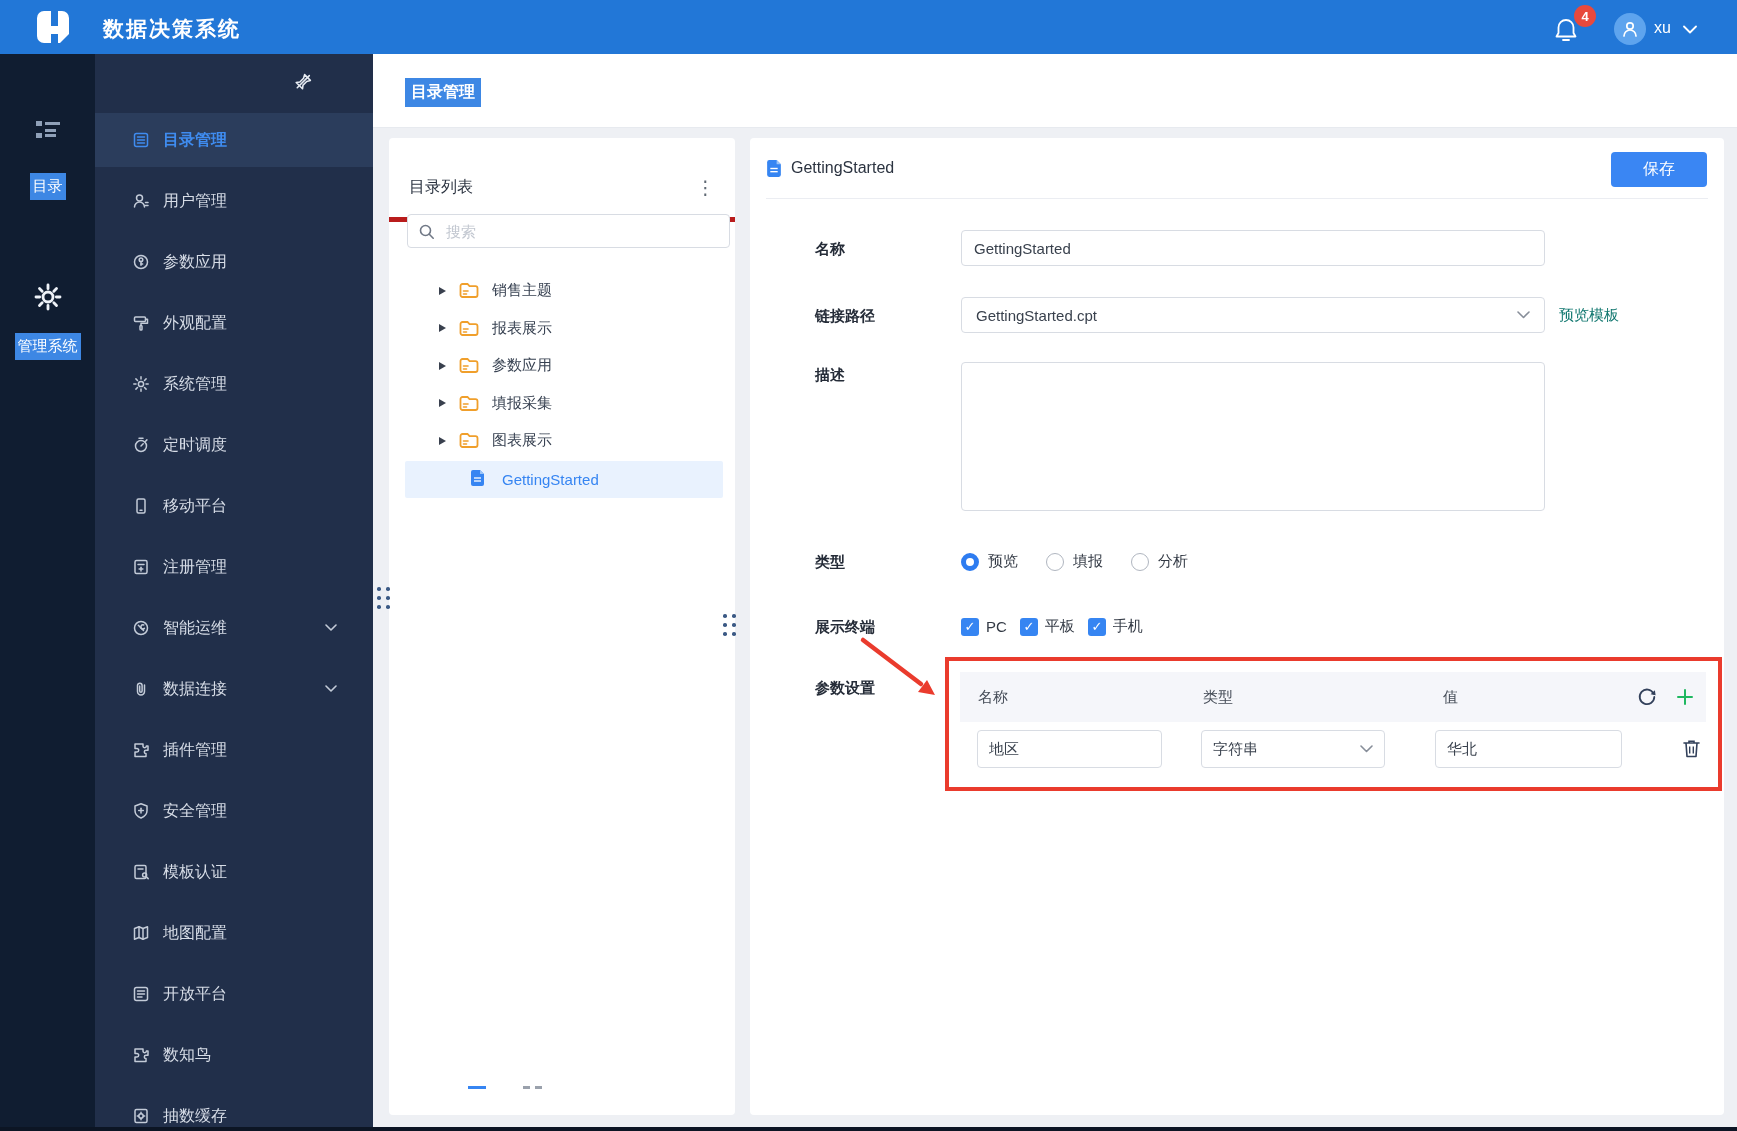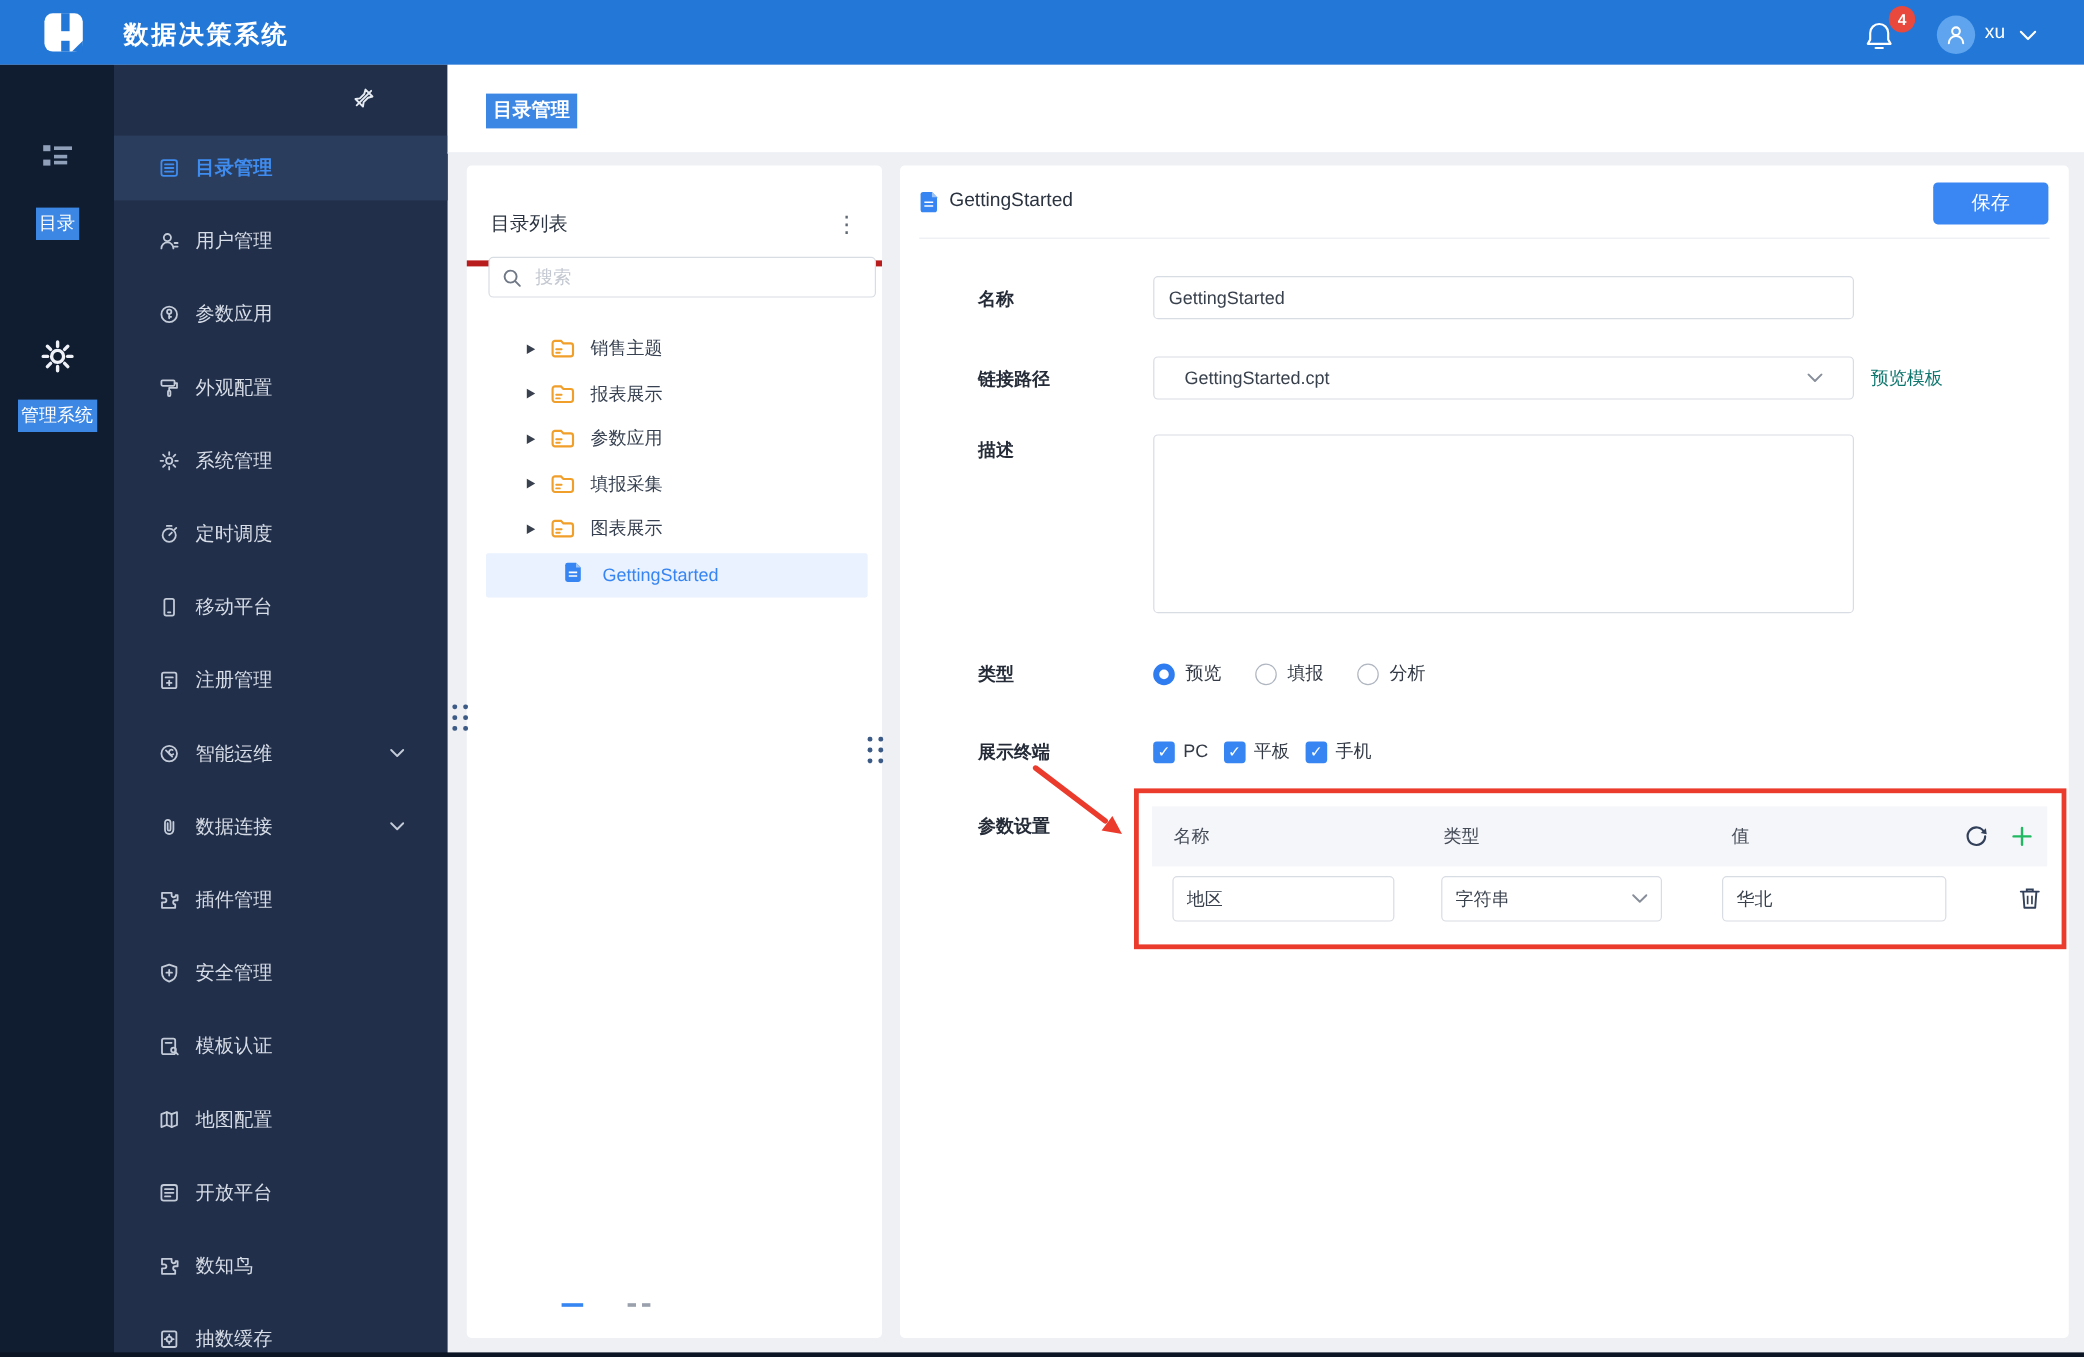--- a/index.html
+++ b/index.html
@@ -62,21 +62,21 @@
   
   .fc-head{height:60px;margin:0 16px;border-bottom:1px solid #ebedf2;display:flex;align-items:center;gap:9px;}
   .fc-title{font-size:16px;color:#2b3340;}
   .save-btn{position:absolute;right:17px;top:14px;width:96px;height:35px;background:#3a86f3;color:#fff;
             border:none;border-radius:4px;font-size:16px;cursor:pointer;font-family:inherit;}
   .lbl{position:absolute;left:65px;font-size:15px;font-weight:bold;color:#252c38;}
   .inp{position:absolute;left:211px;width:584px;height:36px;border:1px solid #d8dce3;border-radius:4px;
        box-sizing:border-box;font-size:15px;color:#39414d;padding:0 12px;font-family:inherit;outline:none;background:#fff;}
   .sel-wrap{position:absolute;left:211px;width:584px;height:36px;}
   .sel{width:100%;height:100%;border:1px solid #d8dce3;border-radius:4px;box-sizing:border-box;background:#fff;
-       display:flex;align-items:center;padding:0 25px;font-size:15px;color:#39414d;cursor:pointer;}
+       display:flex;align-items:center;padding:0 14px;font-size:15px;color:#39414d;cursor:pointer;}
   .sel .sv{flex:1;}
   .link{position:absolute;font-size:15px;color:#0f766e;cursor:pointer;}
   .ta{position:absolute;left:211px;top:224px;width:584px;height:149px;border:1px solid #d8dce3;border-radius:4px;
       box-sizing:border-box;resize:none;font-family:inherit;font-size:15px;padding:8px 12px;outline:none;}
   .optrow{position:absolute;left:211px;display:flex;align-items:center;}
   .radio{width:18px;height:18px;border-radius:50%;box-sizing:border-box;background:#fff;cursor:pointer;flex:none;}
   .radio.sel-r{border:5px solid #2e7cf0;}
   .radio.un-r{border:1.5px solid #b0b6c0;}
   .cb{width:18px;height:18px;border-radius:3px;background:#3685f2;color:#fff;display:flex;align-items:center;
       justify-content:center;font-size:13px;font-weight:bold;cursor:pointer;flex:none;}

